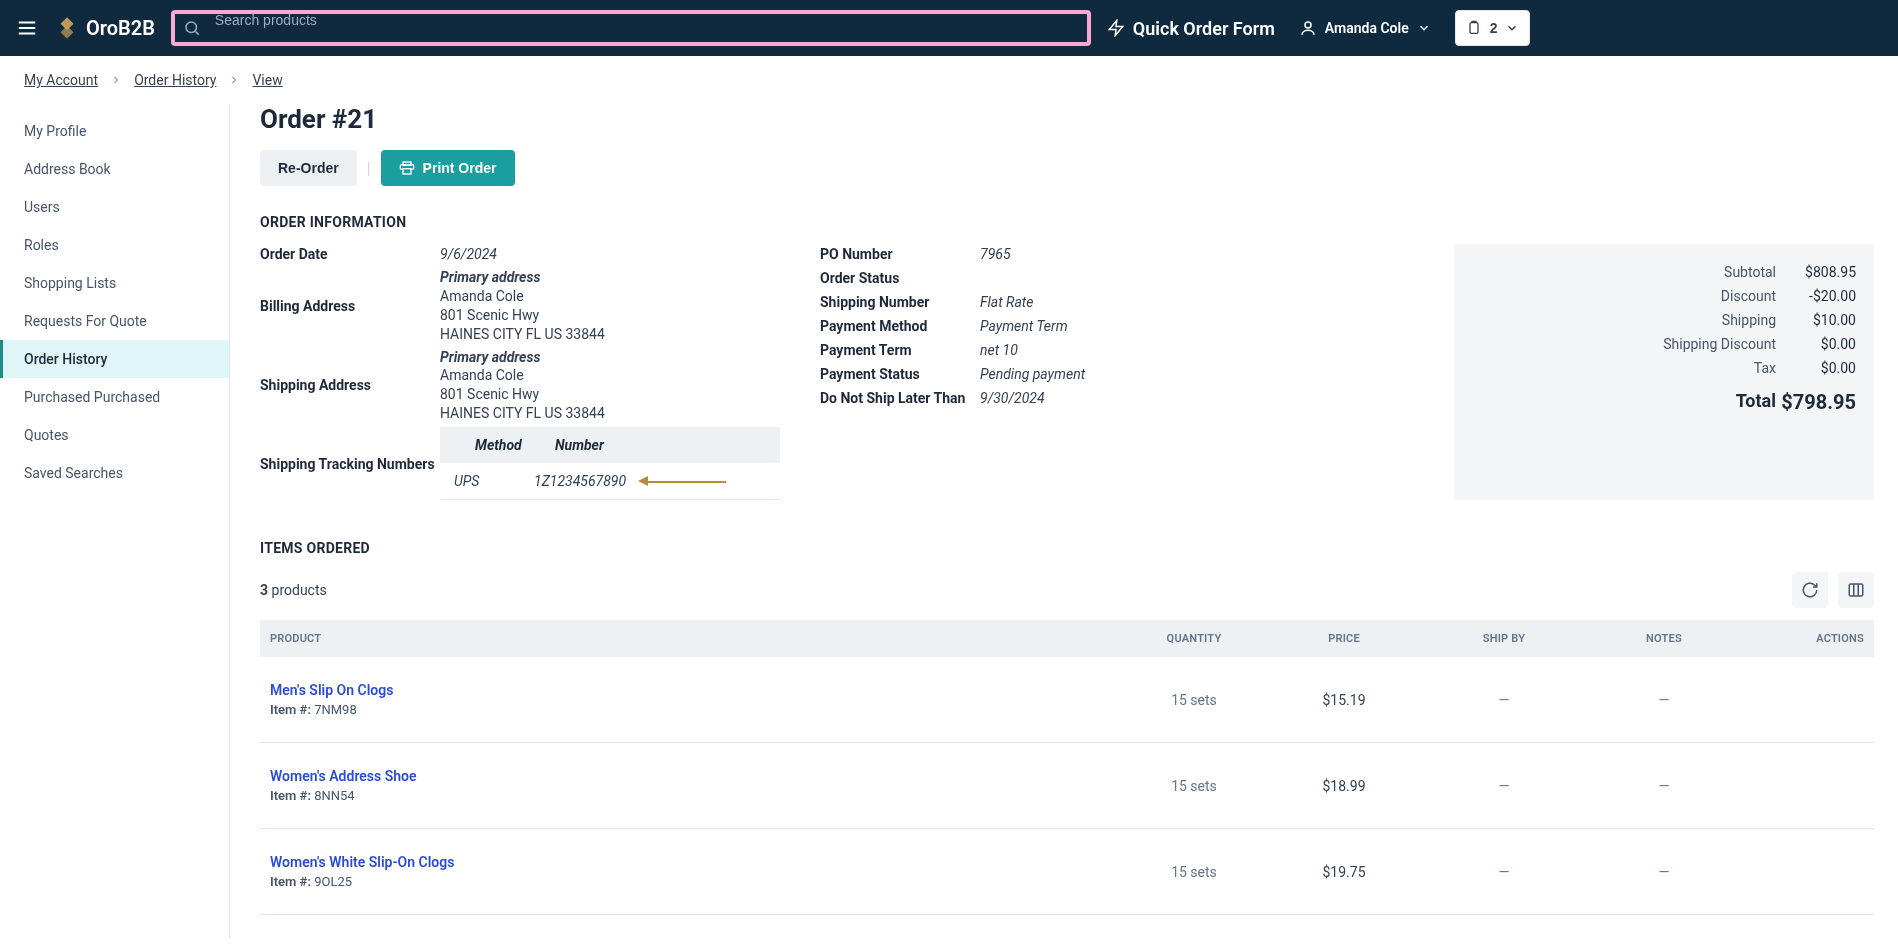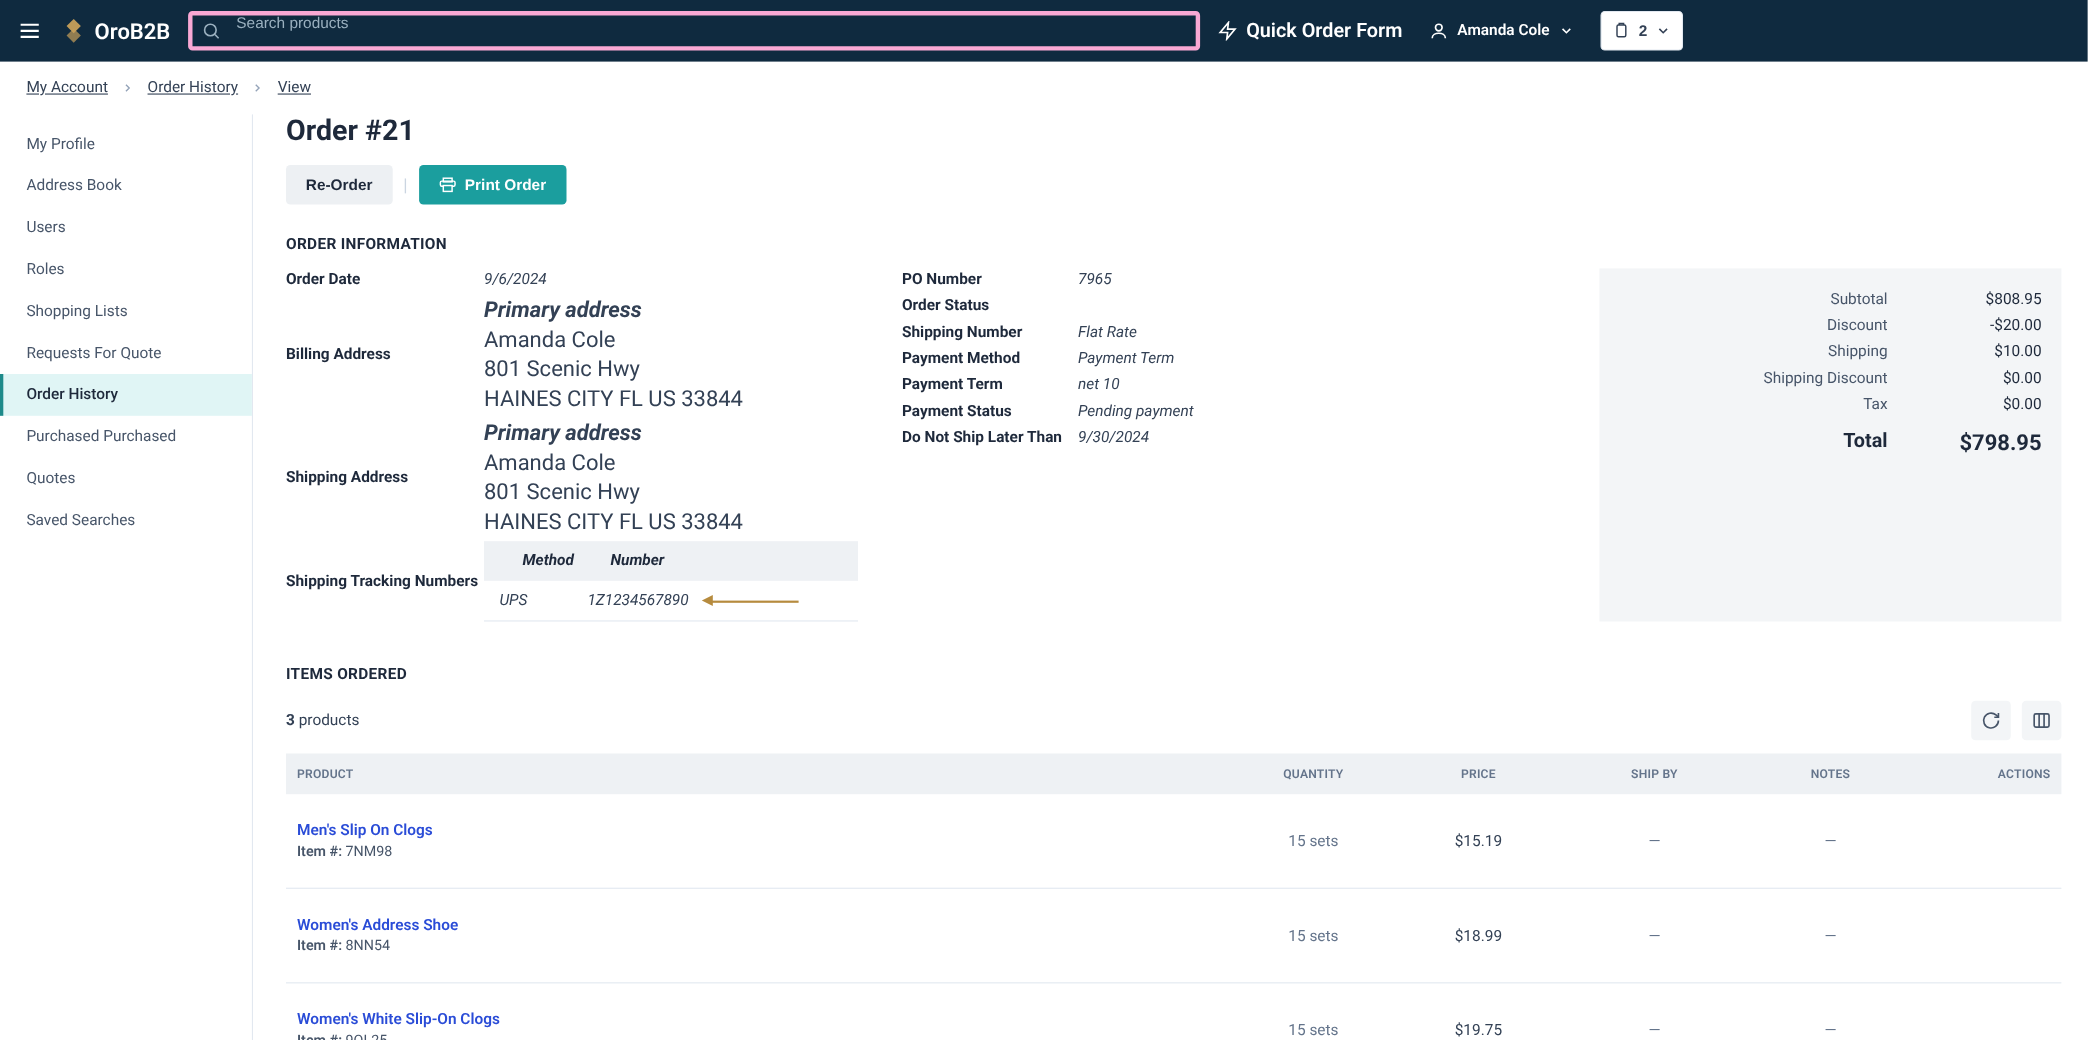--- a/index.html
+++ b/index.html
@@ -41,38 +41,38 @@
 
 
 .section-title { font-size: 14px; font-weight: 700; color: #1e293b; margin-bottom: 14px; letter-spacing: 0.02em; }
 .order-info { display: flex; gap: 20px; margin-bottom: 40px; }
 .info-left { display: flex; gap: 40px; flex: 1; }
 .info-col1 { display: grid; grid-template-columns: 180px 1fr; row-gap: 4px; align-content: start; }
 .info-col2 { display: grid; grid-template-columns: 160px 1fr; row-gap: 4px; align-content: start; }
 .info-label { font-size: 14px; font-weight: 700; color: #1e293b; padding: 2px 0; }
 .info-value { font-size: 14px; font-style: italic; color: #334155; padding: 2px 0; }
 .addr-title { font-weight: 700; font-style: italic; }
-.addr-line { display: block; font-size: 20px; line-height: 1.35; }
+.addr-line { display: block; font-size: 14px; line-height: 1.35; }
 
 .tracking-table { width: 340px; }
 .tracking-header { display: flex; background: #eef1f4; }
 .tracking-header div { padding: 10px 14px; font-size: 14px; font-weight: 700; font-style: italic; color: #1e293b; }
 .tracking-header .th-method { width: 80px; margin-left: 21px; }
 .tracking-row { display: flex; padding: 10px 14px; font-size: 14px; font-style: italic; }
 .tracking-row .td-method { width: 80px; }
 .tracking-border { border-bottom: 1px solid #e2e8f0; }
 
 .annotation-arrow { position: relative; }
 .arrow-line { position: absolute; left: 0; top: 50%; height: 2px; width: 80px; background: #b68b3e; }
 .arrow-head { position: absolute; left: -8px; top: 50%; transform: translateY(-50%); width: 0; height: 0; border-right: 10px solid #b68b3e; border-top: 5px solid transparent; border-bottom: 5px solid transparent; }
 
 
 .totals-box { background: #f3f5f7; padding: 16px 18px; width: 420px; }
 .totals-row { display: flex; justify-content: space-between; font-size: 14px; padding: 4px 0; }
-.totals-label { color: #475569; text-align: right; flex: 1; margin-right: 60px; }
+.totals-label { color: #475569; text-align: right; flex: 1; }
 .totals-value { color: #1e293b; text-align: right; min-width: 80px; }
 .totals-total { display: flex; justify-content: space-between; font-size: 18px; font-weight: 700; color: #1e293b; padding-top: 10px; }
 .totals-total .totals-label { font-weight: 700; color: #1e293b; }
 .totals-total .totals-value { font-size: 20px; }
 .items-header { display: flex; align-items: center; justify-content: space-between; margin: 16px 0 12px 0; }
 .items-count { font-size: 14px; }
 .items-count strong { font-weight: 700; }
 .items-toolbar { display: flex; gap: 10px; }
 .icon-btn { width: 36px; height: 36px; background: #f3f5f7; border: none; border-radius: 4px; cursor: pointer; display: flex; align-items: center; justify-content: center; color: #475569; }
 

